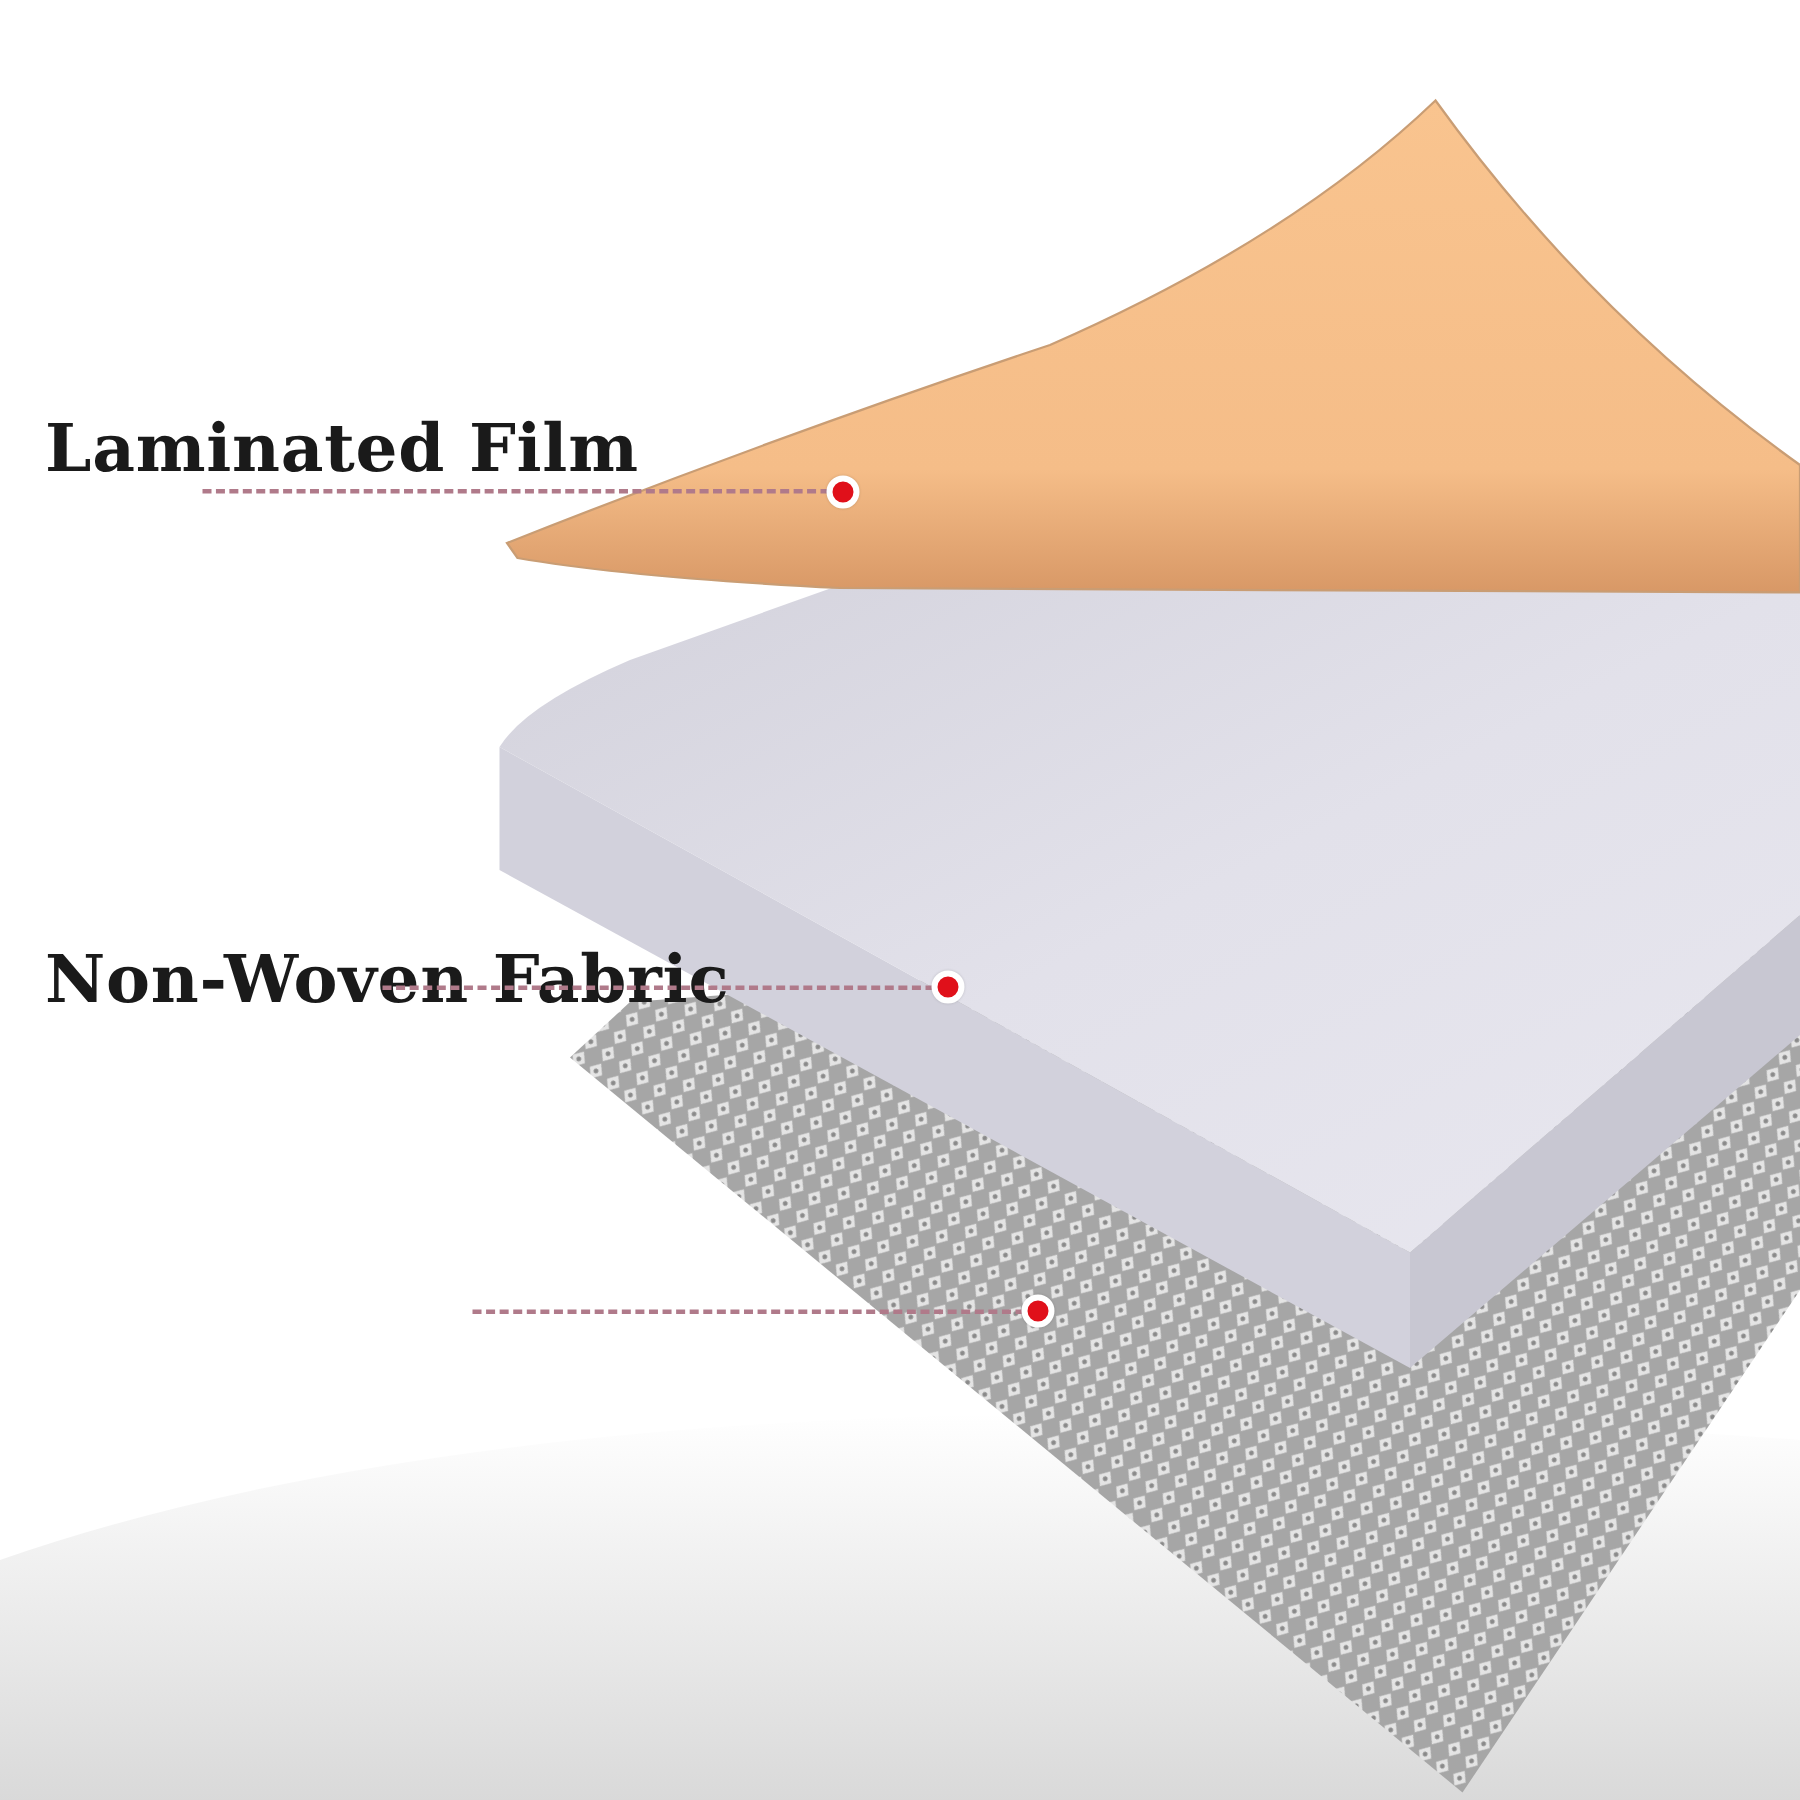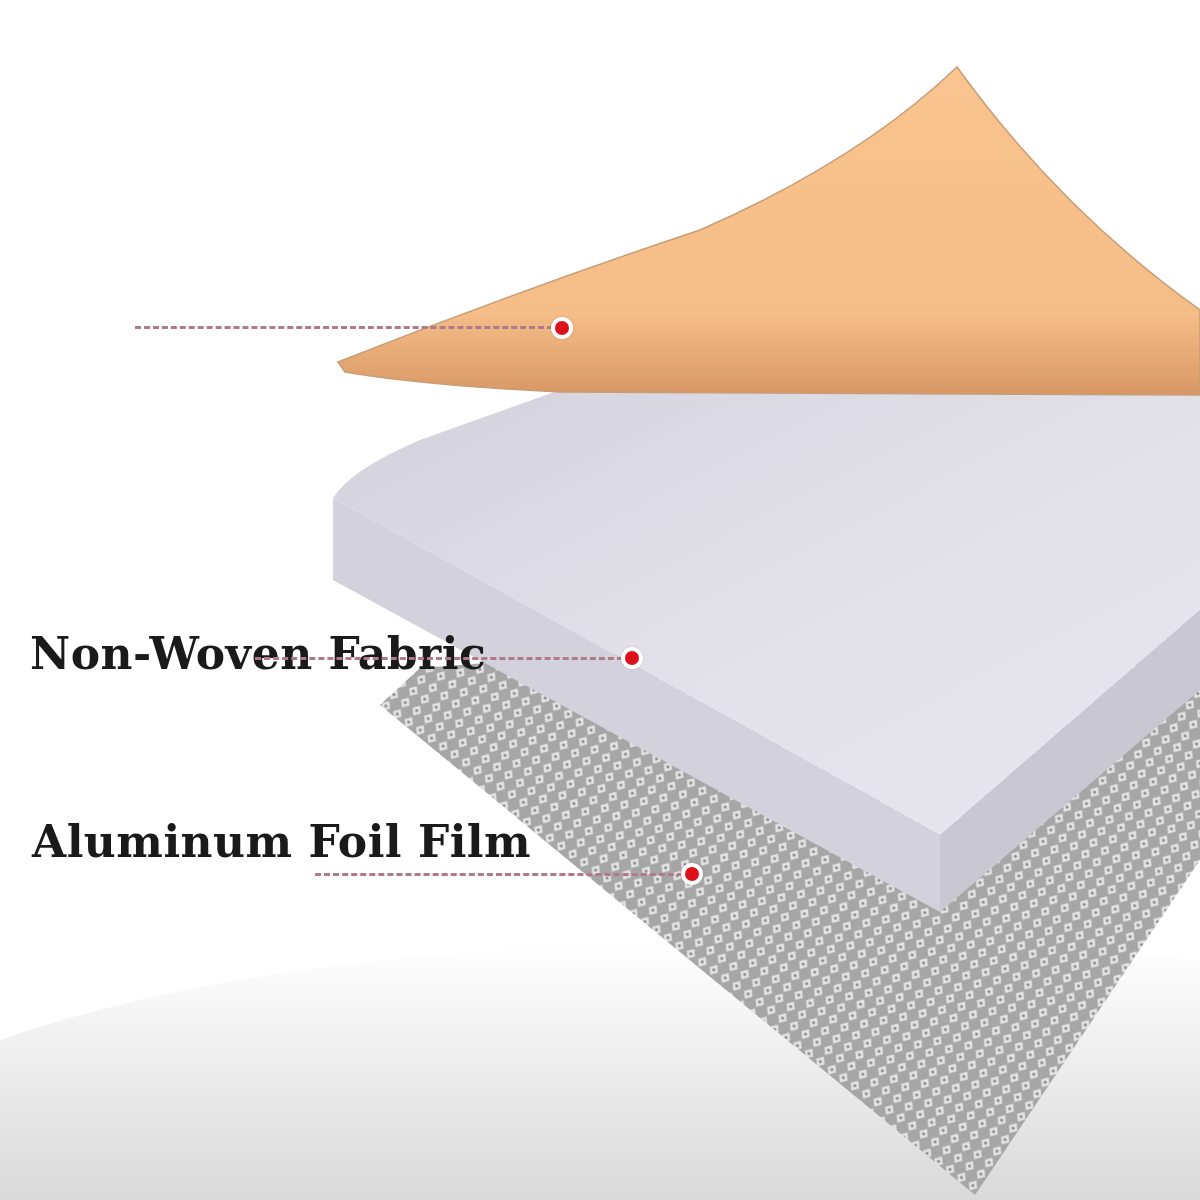--- a/index.html
+++ b/index.html
@@ -61,23 +61,23 @@
     <path d="M380 705 L420 668 L1200 610 L1200 860 L975 1195 Z" fill="url(#foilPat)"></path>
 
     <path d="M333 498 L333 580 L940 912 L940 835 Z" fill="#d2d1dc"></path>
     <path d="M940 835 L940 912 L1200 690 L1200 610 Z" fill="#c8c7d2"></path>
 
     <path d="M333 498 Q350 470 420 440 L560 390 L1200 395 L1200 610 L940 835 Z" fill="url(#fabricTop)"></path>
 
     <path d="M338 362 Q520 290 700 230 Q860 160 957 67 Q1060 210 1200 310 L1200 395 L560 392 Q420 385 345 372 Z" fill="url(#filmGrad)" stroke="#c99d74" stroke-width="1.5"></path>
   </svg>
 
+  <div class="label" style="left:30px; top:278px;">Laminated Film</div>
   <div class="leader" style="left:135px; top:326px; width:418px;"></div>
   <div class="dot" style="left:551px; top:317px;"></div>
 
   <div class="label" style="left:30px; top:632px;">Non-Woven Fabric</div>
   <div class="leader" style="left:255px; top:657px; width:368px;"></div>
   <div class="dot" style="left:621px; top:647px;"></div>
 
-  <div class="label" style="left:32px; top:820px;">Aluminum Foil Film</div>
   <div class="leader" style="left:315px; top:873px; width:368px;"></div>
   <div class="dot" style="left:681px; top:863px;"></div>
 </div>
 
 </body></html>

